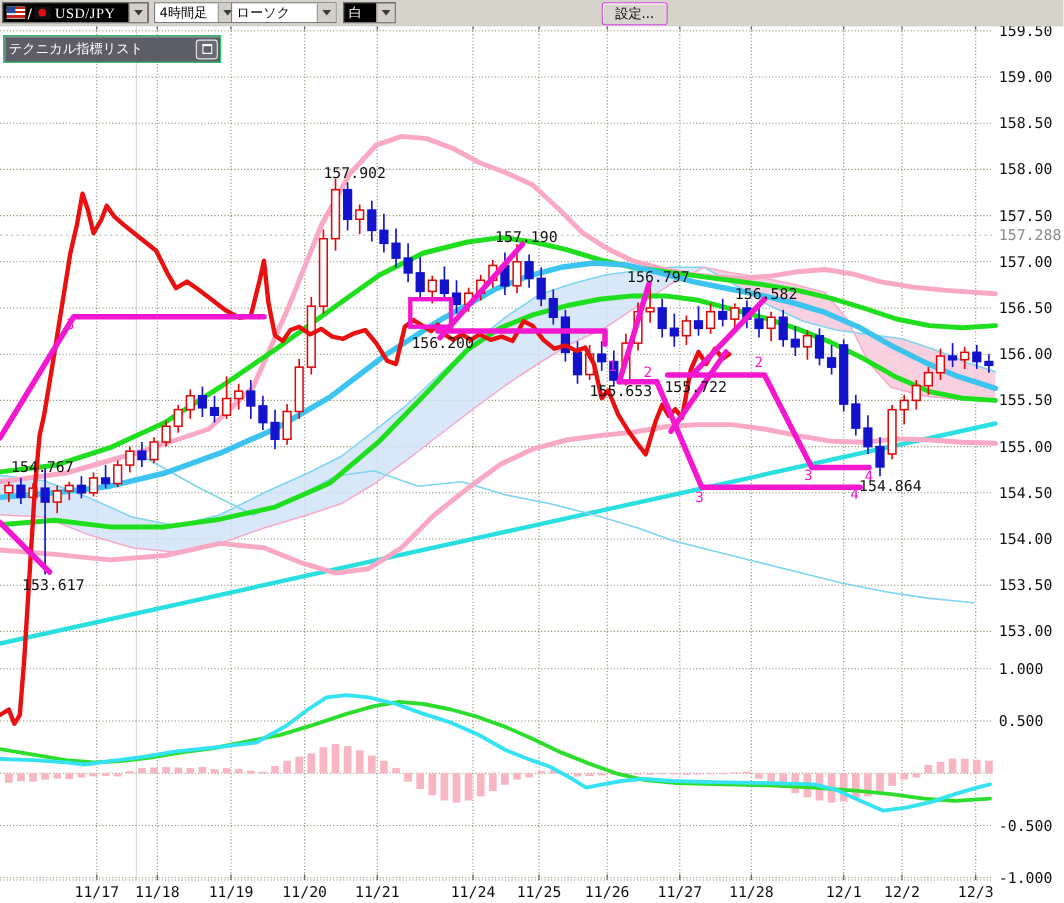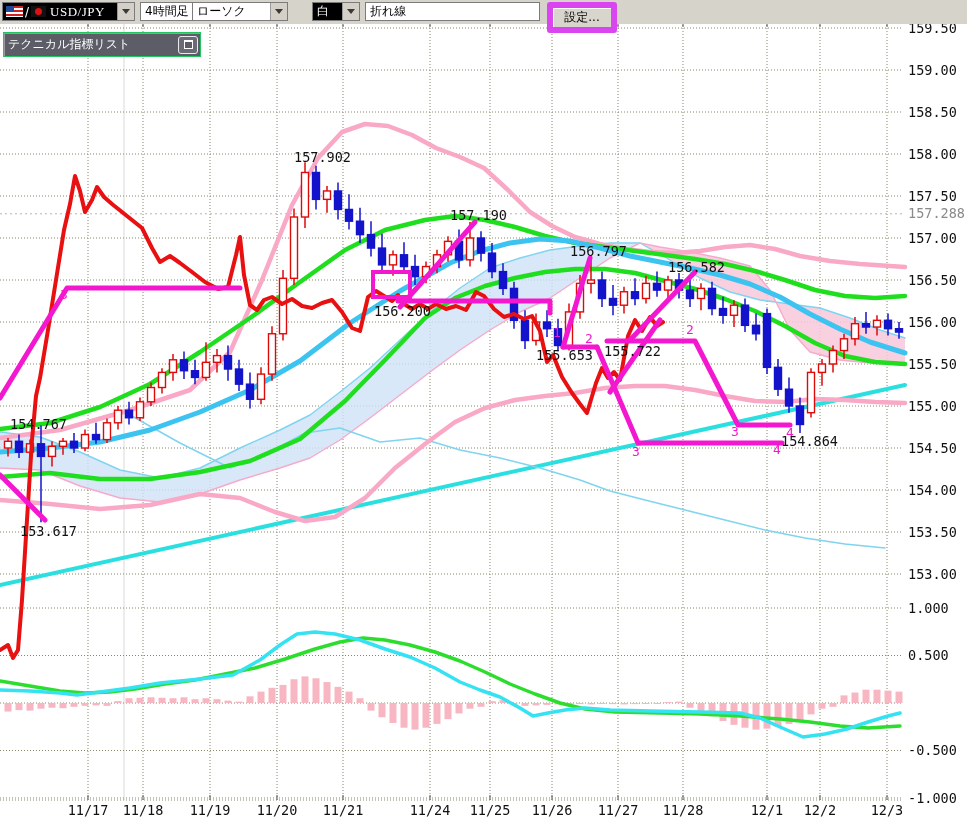--- a/index.html
+++ b/index.html
@@ -18,21 +18,21 @@
   .flag-us{width:17px;height:11px;margin-left:3px;display:inline-block;position:relative;
     background:repeating-linear-gradient(#c22 0 2px,#fff 2px 4px);}
   .flag-us::after{content:"";position:absolute;left:0;top:0;width:8px;height:6px;background:#234a9a;}
   .flag-sep{color:#fff;margin:0 2px;font-size:12px;}
   .flag-jp{width:15px;height:11px;background:#111;display:inline-flex;align-items:center;justify-content:center;}
   .flag-jp i{width:7px;height:7px;border-radius:50%;background:#e01010;}
   .sym{padding-left:5px;font-size:13px;letter-spacing:0.5px;font-family:Liberation Serif, serif;}
   .txtinput{position:absolute;top:2px;height:19px;background:#fff;border:1px solid #7b7b7b;
             font-size:12px;padding:0 4px;box-sizing:border-box;font-family:"DejaVu Sans",sans-serif;}
   .btn-settings{position:absolute;left:547px;top:2px;width:58px;height:19px;background:#d8d5cc;
-     border:6px solid #d946ef;border-radius:3px;font-size:12px;display:flex;align-items:center;
+     border:1px solid #d946ef;border-radius:3px;font-size:12px;display:flex;align-items:center;
      justify-content:center;box-shadow:inset 1px 1px 0 #fff;}
   
   .float-panel{position:absolute;left:3px;top:32px;width:196px;height:23px;background:#5d5d68;
     border:1px solid #22c55e;box-shadow:inset 1px 1px 0 #9a9aa2;z-index:6;display:flex;
     align-items:center;color:#fff;font-size:12px;}
   .float-panel .ttl{flex:1;padding-left:4px;white-space:nowrap;}
   .restore-btn{width:18px;height:16px;margin-right:2px;border:1px solid #e8e8ee;border-radius:3px;
     background:#6b6b76;display:flex;align-items:center;justify-content:center;}
   .restore-btn i{display:block;width:7px;height:6px;border:1px solid #fff;border-top-width:2px;background:#5d5d68;}
   #chartwrap{position:absolute;left:0;top:0;z-index:1;}
@@ -52,33 +52,32 @@
     <span class="ddbtn">
           <i></i>
         </span>
   </div>
   <div class="combo" style="left:140px;width:76px;">
     <span class="lbl">4時間足</span>
     <span class="ddbtn">
           <i></i>
         </span>
   </div>
-  <div class="combo" style="left:192px;width:96px;">
+  <div class="combo" style="left:210px;width:96px;">
     <span class="lbl">ローソク</span>
     <span class="ddbtn">
           <i></i>
         </span>
   </div>
   <div class="combo dark" style="left:312px;width:48px;">
     <span class="lbl">白</span>
     <span class="ddbtn">
           <i></i>
         </span>
   </div>
-  <input class="txtinput" style="left: 365px; width: 175px;" readonly="" value="折れ線">
   <div class="btn-settings">
     <span>設定...</span>
   </div>
 </div>
 
 <div class="float-panel">
   <span class="ttl">テクニカル指標リスト</span>
   <span class="restore-btn">
         <i></i>
       </span>

